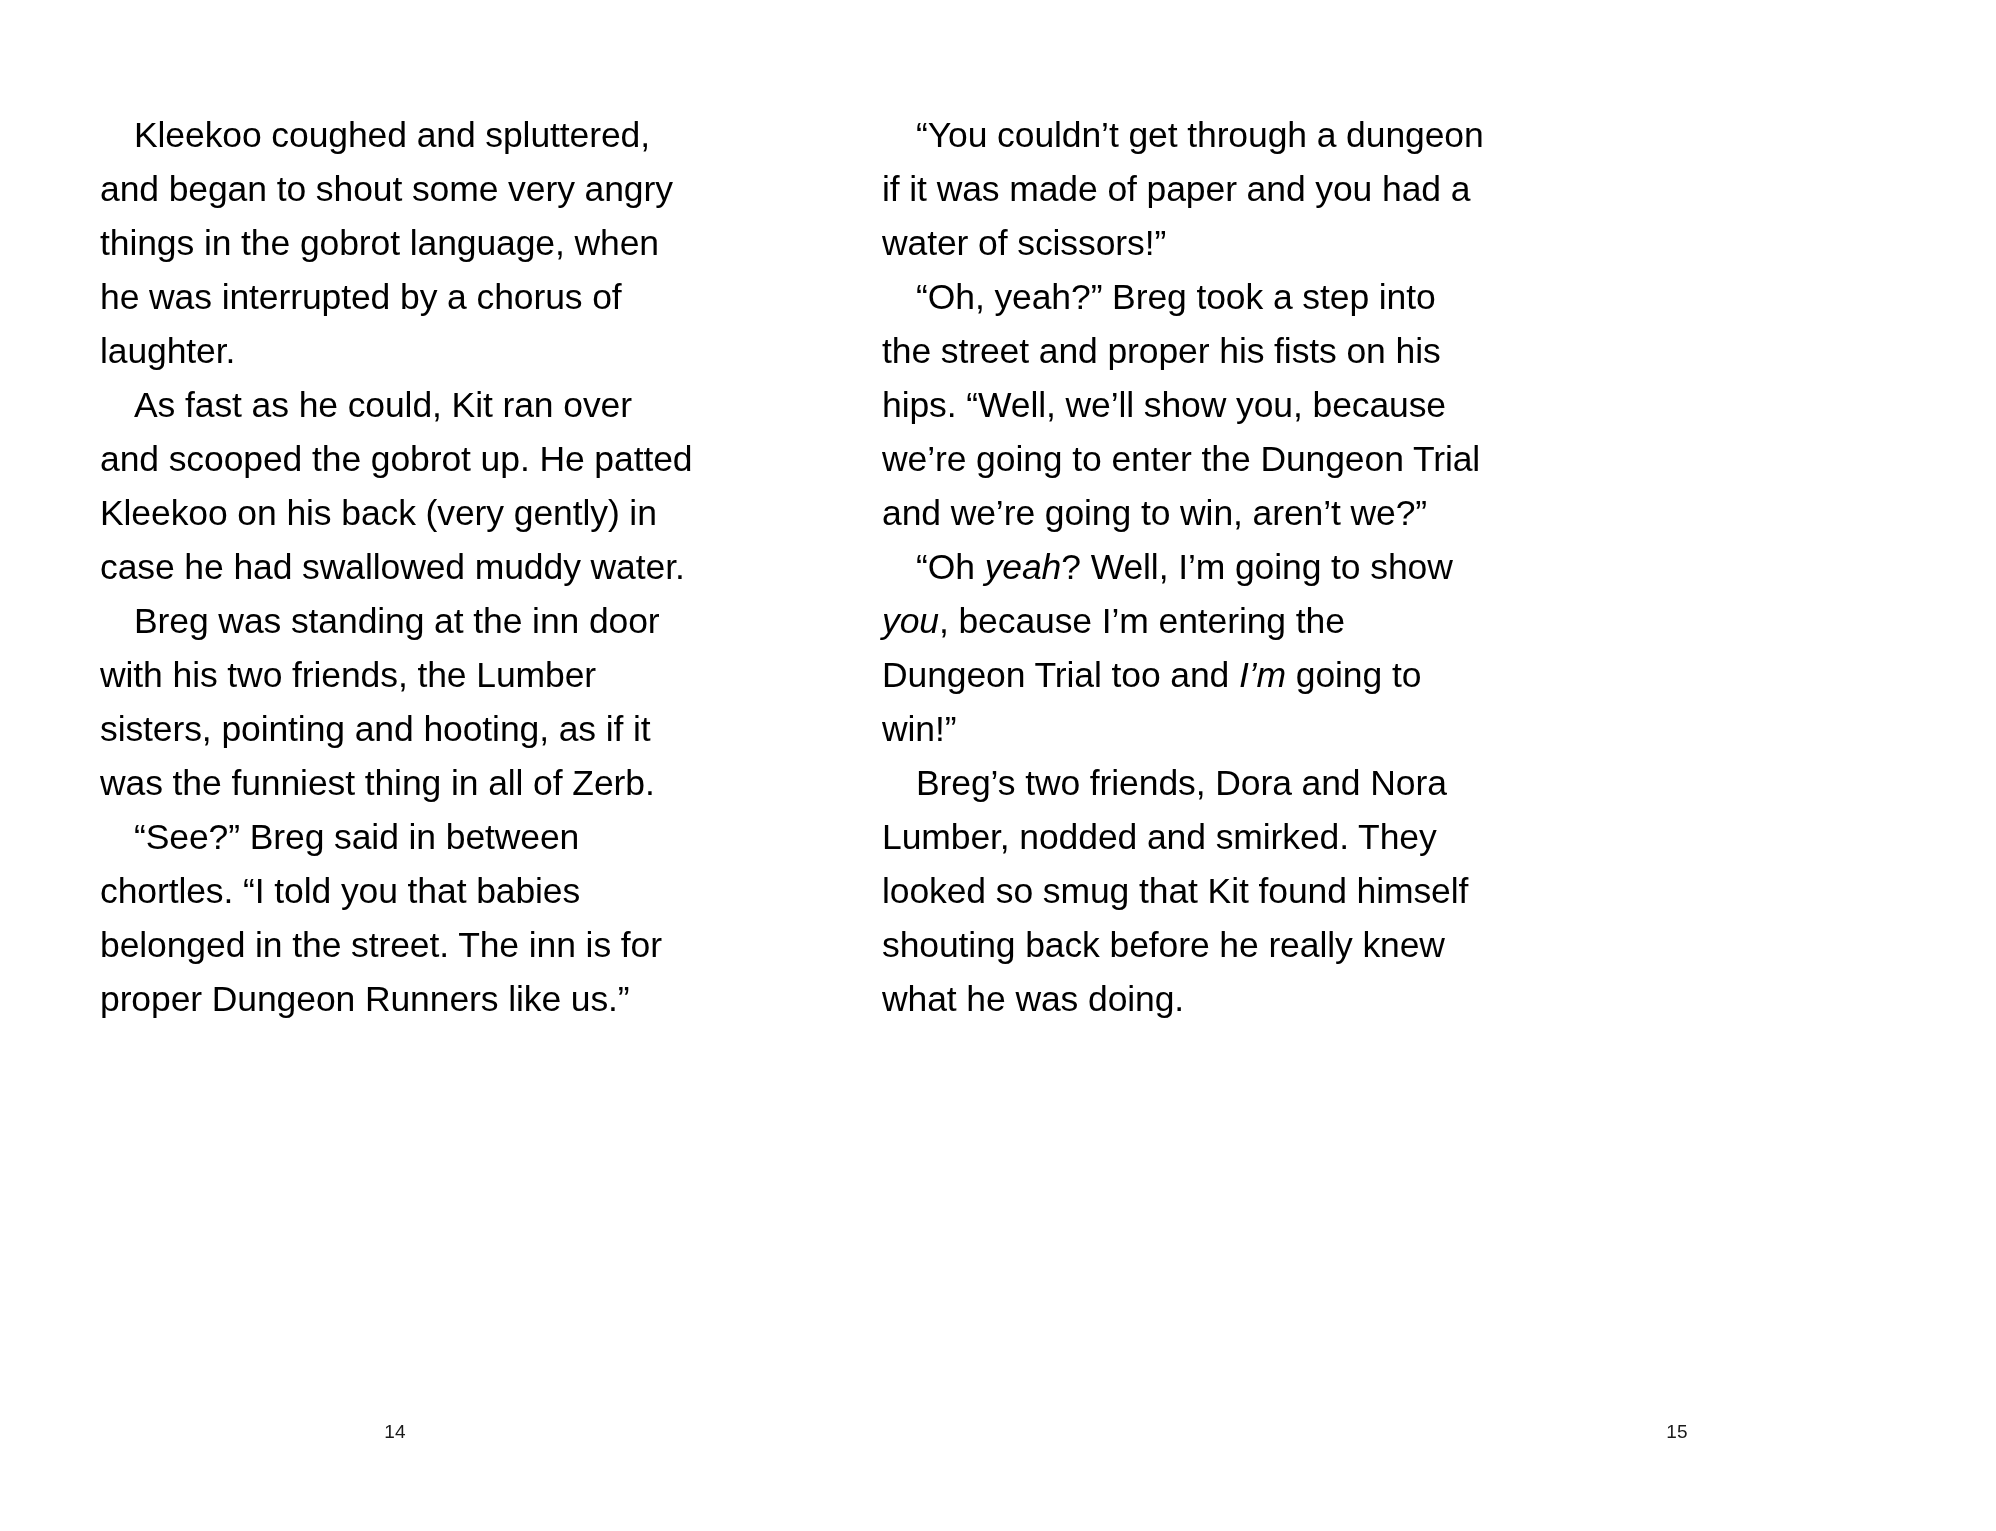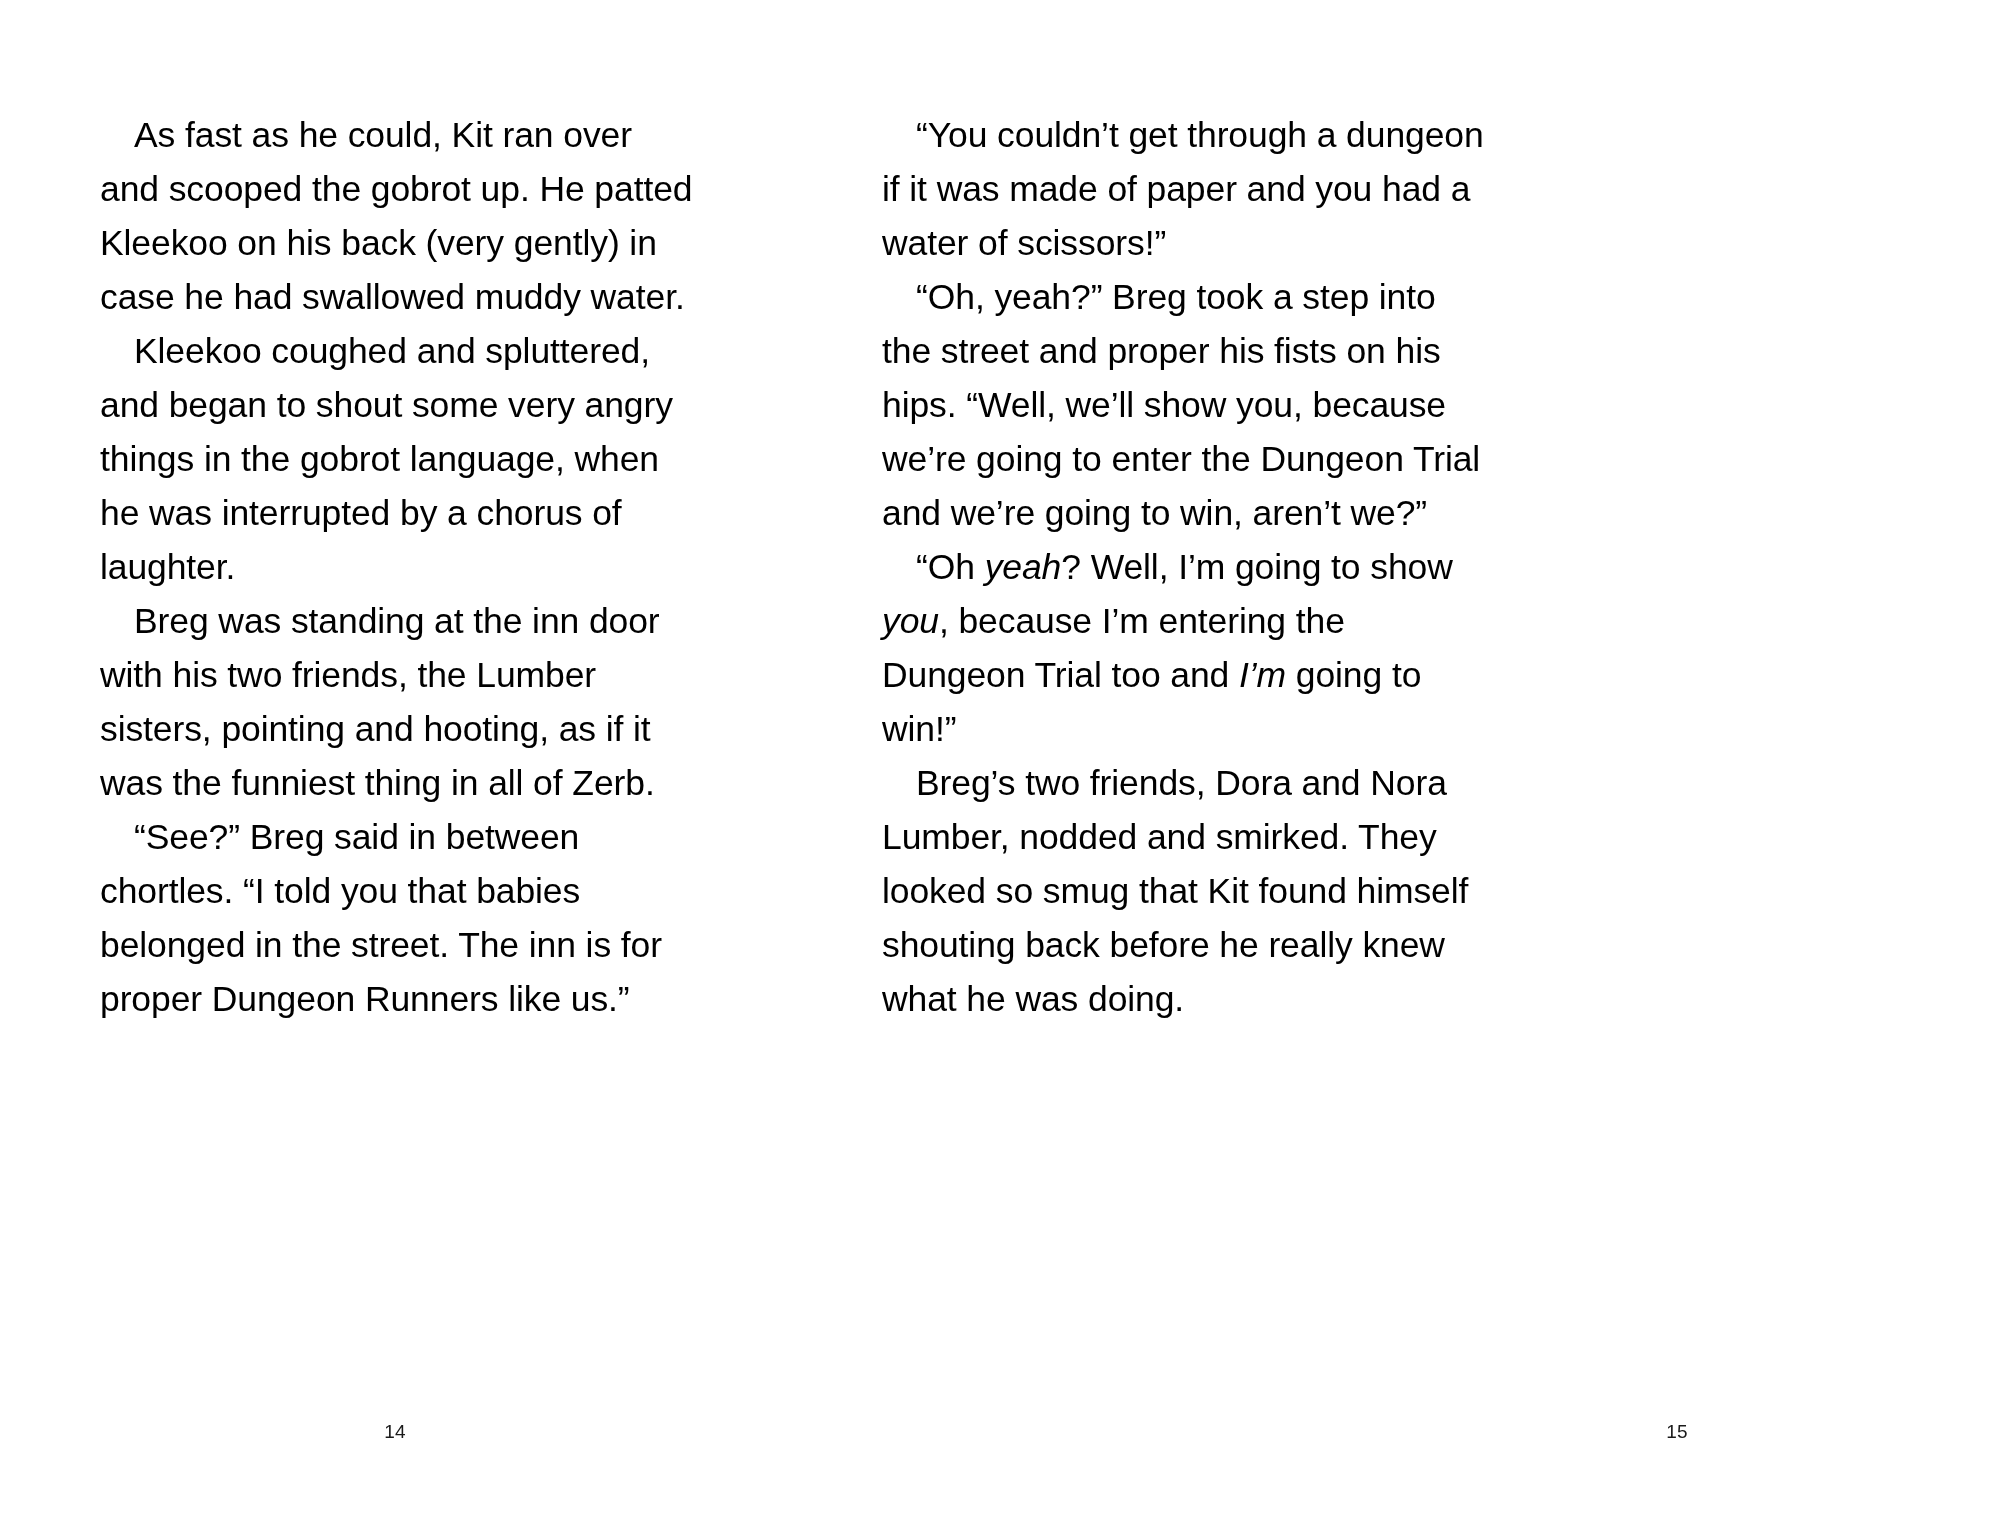--- a/index.html
+++ b/index.html
@@ -71,22 +71,22 @@
   .page-right .folio { left: 180px; }
 </style>
 </head>
 <body>
 
 <div class="spread">
 
   <div class="page page-left">
     <div class="text-col">
       <div class="col-inner">
+        <p class="para">Kleekoo coughed and spluttered, and began to shout some very angry things in the gobrot language, when he was interrupted by a chorus of laughter.</p>
         <p class="para first">As fast as he could, Kit ran over and scooped the gobrot up. He patted Kleekoo on his back (very gently) in case he had swallowed muddy water.</p>
-        <p class="para">Kleekoo coughed and spluttered, and began to shout some very angry things in the gobrot language, when he was interrupted by a chorus of laughter.</p>
         <p class="para">Breg was standing at the inn door with his two friends, the Lumber sisters, pointing and hooting, as if it was the funniest thing in all of Zerb.</p>
         <p class="para">“See?” Breg said in between chortles. “I told you that babies belonged in the street. The inn is for proper Dungeon Runners like us.”</p>
       </div>
     </div>
     <div class="folio">14</div>
   </div>
 
   <div class="page page-right">
     <div class="text-col">
       <div class="col-inner">

